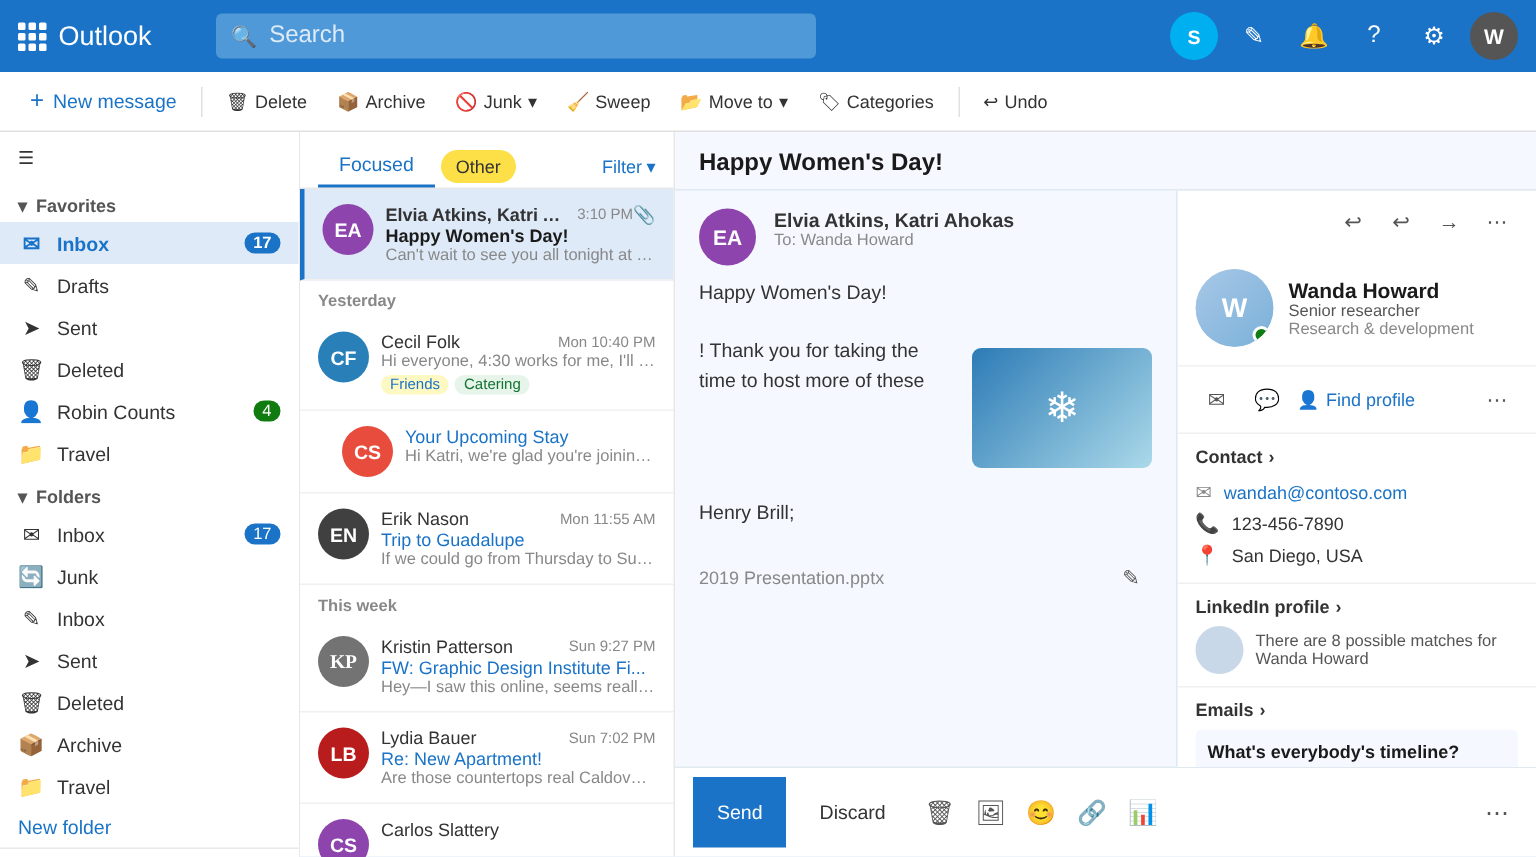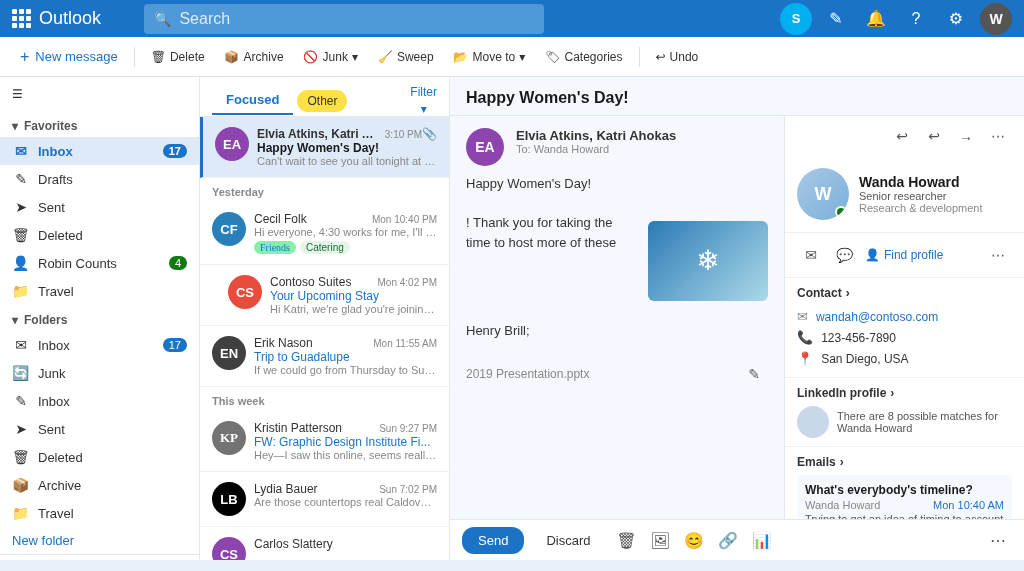--- a/index.html
+++ b/index.html
@@ -1,20 +1,20 @@
 <!DOCTYPE html>
 <html><head>
   <meta charset="utf-8">
   <style>
     * { box-sizing: border-box; margin: 0; padding: 0; font-family: 'Segoe UI', Arial, sans-serif; }
     body { background: #e8f0f8; width: 1024px; height: 571px; overflow: hidden; font-size: 13px; }
 
     
     .topbar {
-      display: flex; align-items: center; background: #1a73c7; height: 37px;
+      display: flex; align-items: center; background: #1a73c7; height: 48px;
       padding: 0 12px; gap: 12px;
     }
     .topbar-logo { display: flex; align-items: center; gap: 8px; color: white; font-size: 18px; font-weight: 400; min-width: 120px; }
     .topbar-logo .grid-icon { display: grid; grid-template-columns: repeat(3,5px); gap: 2px; }
     .topbar-logo .grid-icon span { width: 5px; height: 5px; background: white; border-radius: 1px; display: block; }
     .search-bar {
       flex: 1; max-width: 400px; display: flex; align-items: center;
       background: #5099d8; border-radius: 4px; padding: 6px 10px; gap: 8px;
     }
     .search-bar input { background: transparent; border: none; outline: none; color: white; font-size: 16px; width: 100%; }
@@ -51,41 +51,41 @@
     .sidebar-item .icon { font-size: 14px; width: 18px; text-align: center; flex-shrink: 0; }
     .sidebar-item .badge { margin-left: auto; background: #1a73c7; color: white; border-radius: 10px; padding: 1px 6px; font-size: 11px; }
     .sidebar-item .label { flex: 1; }
     .sidebar-bottom { margin-top: auto; display: flex; gap: 8px; padding: 8px 12px; border-top: 1px solid #e8e8e8; }
     .new-folder { color: #1a73c7; padding: 6px 12px; cursor: pointer; font-size: 13px; }
 
     
     .email-list { width: 250px; background: white; border-right: 1px solid #e8e8e8; display: flex; flex-direction: column; flex-shrink: 0; overflow: hidden; }
     .email-tabs { display: flex; align-items: center; padding: 8px 12px 0; border-bottom: 1px solid #e8e8e8; }
     .email-tab { padding: 6px 14px; cursor: pointer; font-size: 13px; color: #555; border-bottom: 2px solid transparent; }
-    .email-tab.active { color: #1a73c7; border-bottom: 2px solid #1a73c7; font-weight: 700; }
+    .email-tab.active { color: #1a73c7; border-bottom: 2px solid #1a73c7; font-weight: 400; }
     .email-tab-other { padding: 4px 10px; background: #fde047; border-radius: 12px; margin-left: 4px; font-size: 12px; cursor: pointer; color: #333; }
-    .email-filter { margin-left: auto; color: #1a73c7; font-size: 12px; cursor: pointer; display: flex; align-items: center; gap: 3px; flex-direction: column; }
+    .email-filter { margin-left: auto; color: #1a73c7; font-size: 12px; cursor: pointer; display: flex; align-items: center; gap: 3px; }
     .email-list-body { overflow-y: auto; flex: 1; }
     .email-section-label { padding: 8px 12px 4px; font-size: 11px; color: #888; font-weight: 600; }
     .email-item {
       display: flex; align-items: flex-start; gap: 8px; padding: 10px 12px;
       cursor: pointer; border-bottom: 1px solid #f0f0f0; position: relative;
     }
     .email-item.active { background: #deeaf8; border-left: 3px solid #1a73c7; }
     .email-item.unread .email-sender { font-weight: 700; }
     .email-avatar { width: 34px; height: 34px; border-radius: 50%; flex-shrink: 0; display: flex; align-items: center; justify-content: center; font-size: 13px; font-weight: bold; color: white; }
     .email-content { flex: 1; min-width: 0; }
     .email-sender { font-size: 12px; color: #333; white-space: nowrap; overflow: hidden; text-overflow: ellipsis; }
     .email-subject { font-size: 12px; color: #1a73c7; white-space: nowrap; overflow: hidden; text-overflow: ellipsis; }
     .email-preview { font-size: 11px; color: #888; white-space: nowrap; overflow: hidden; text-overflow: ellipsis; }
     .email-time { font-size: 10px; color: #888; white-space: nowrap; margin-left: 4px; }
     .email-header-row { display: flex; align-items: center; justify-content: space-between; }
     .email-tags { display: flex; gap: 4px; margin-top: 3px; }
     .tag { font-size: 10px; padding: 1px 6px; border-radius: 10px; }
-    .tag.friends { background: #86efac; color: #1a73c7; font-family: Liberation Serif, serif; }
+    .tag.friends { background: #fef9c3; color: #1a73c7; }
     .tag.catering { background: #e6f4ea; color: #137333; }
     .attachment-icon { color: #888; font-size: 12px; }
 
     
     .reading-pane { flex: 1; background: #f5f9ff; display: flex; flex-direction: column; overflow: hidden; position: relative; }
     .reading-header { padding: 12px 16px 8px; background: #f5f9ff; border-bottom: 1px solid #e0e8f0; }
     .reading-header h2 { font-size: 16px; color: #1a1a1a; font-weight: 600; }
     .reading-body { display: flex; flex: 1; overflow: hidden; }
     .reading-email { flex: 1; padding: 12px 16px; overflow-y: auto; font-size: 13px; color: #333; }
 
@@ -120,21 +120,21 @@
     .email-card-meta { display: flex; justify-content: space-between; margin-top: 2px; }
     .email-card-sender { font-size: 11px; color: #888; }
     .email-card-time { font-size: 11px; color: #1a73c7; }
     .email-card-preview { font-size: 11px; color: #555; margin-top: 2px; }
 
     
     .compose-bar {
       display: flex; align-items: center; gap: 6px; padding: 6px 12px;
       background: white; border-top: 1px solid #e0e8f0;
     }
-    .compose-btn { padding: 6px 16px; border: none; border-radius: 12px; cursor: pointer; font-size: 13px; }
+    .compose-btn { padding: 16px 16px; border: none; border-radius: 0; cursor: pointer; font-size: 13px; }
     .compose-btn.send { background: #1a73c7; color: white; }
     .compose-btn.discard { background: transparent; color: #333; }
     .compose-icon-btn { width: 28px; height: 28px; border: none; background: transparent; cursor: pointer; color: #555; font-size: 16px; display: flex; align-items: center; justify-content: center; }
     .compose-more { margin-left: auto; }
 
     
     .panel-top-actions { display: flex; align-items: center; justify-content: flex-end; gap: 4px; padding: 6px 12px; }
     .panel-action-btn { width: 28px; height: 28px; border: none; background: transparent; cursor: pointer; color: #555; font-size: 14px; display: flex; align-items: center; justify-content: center; }
 
     
@@ -338,24 +338,20 @@
           <div class="email-tags">
             <span class="tag friends">Friends</span>
             <span class="tag catering">Catering</span>
           </div>
         </div>
       </div>
 
       <div class="email-item">
         <div class="email-avatar" style="background:#e74c3c;margin-left:16px;">CS</div>
         <div class="email-content">
-          <div class="email-header-row">
-            <span class="email-sender">Contoso Suites</span>
-            <span class="email-time">Mon 4:02 PM</span>
-          </div>
           <div class="email-subject" style="color:#1a73c7;">Your Upcoming Stay</div>
           <div class="email-preview">Hi Katri, we're glad you're joining us! Here is</div>
         </div>
       </div>
 
       <div class="email-item">
         <div class="email-avatar" style="background:#404040;">EN</div>
         <div class="email-content">
           <div class="email-header-row">
             <span class="email-sender">Erik Nason</span>
@@ -374,26 +370,27 @@
           <div class="email-header-row">
             <span class="email-sender">Kristin Patterson</span>
             <span class="email-time">Sun 9:27 PM</span>
           </div>
           <div class="email-subject">FW: Graphic Design Institute Fi...</div>
           <div class="email-preview">Hey—I saw this online, seems really interesting.</div>
         </div>
       </div>
 
       <div class="email-item">
-        <div class="email-avatar" style="background:#000000;text-align:right;">LB</div>
+        <div class="email-avatar" style="background:#b91c1c;text-align:right;">LB</div>
         <div class="email-content">
           <div class="email-header-row">
             <span class="email-sender">Lydia Bauer</span>
             <span class="email-time">Sun 7:02 PM</span>
           </div>
+          <div class="email-subject">Re: New Apartment!</div>
           <div class="email-preview">Are those countertops real Caldoveiro quartz?</div>
         </div>
       </div>
 
       <div class="email-item">
         <div class="email-avatar" style="background:#8e44ad;">CS</div>
         <div class="email-content">
           <div class="email-header-row">
             <span class="email-sender">Carlos Slattery</span>
             <span class="email-time"></span>

